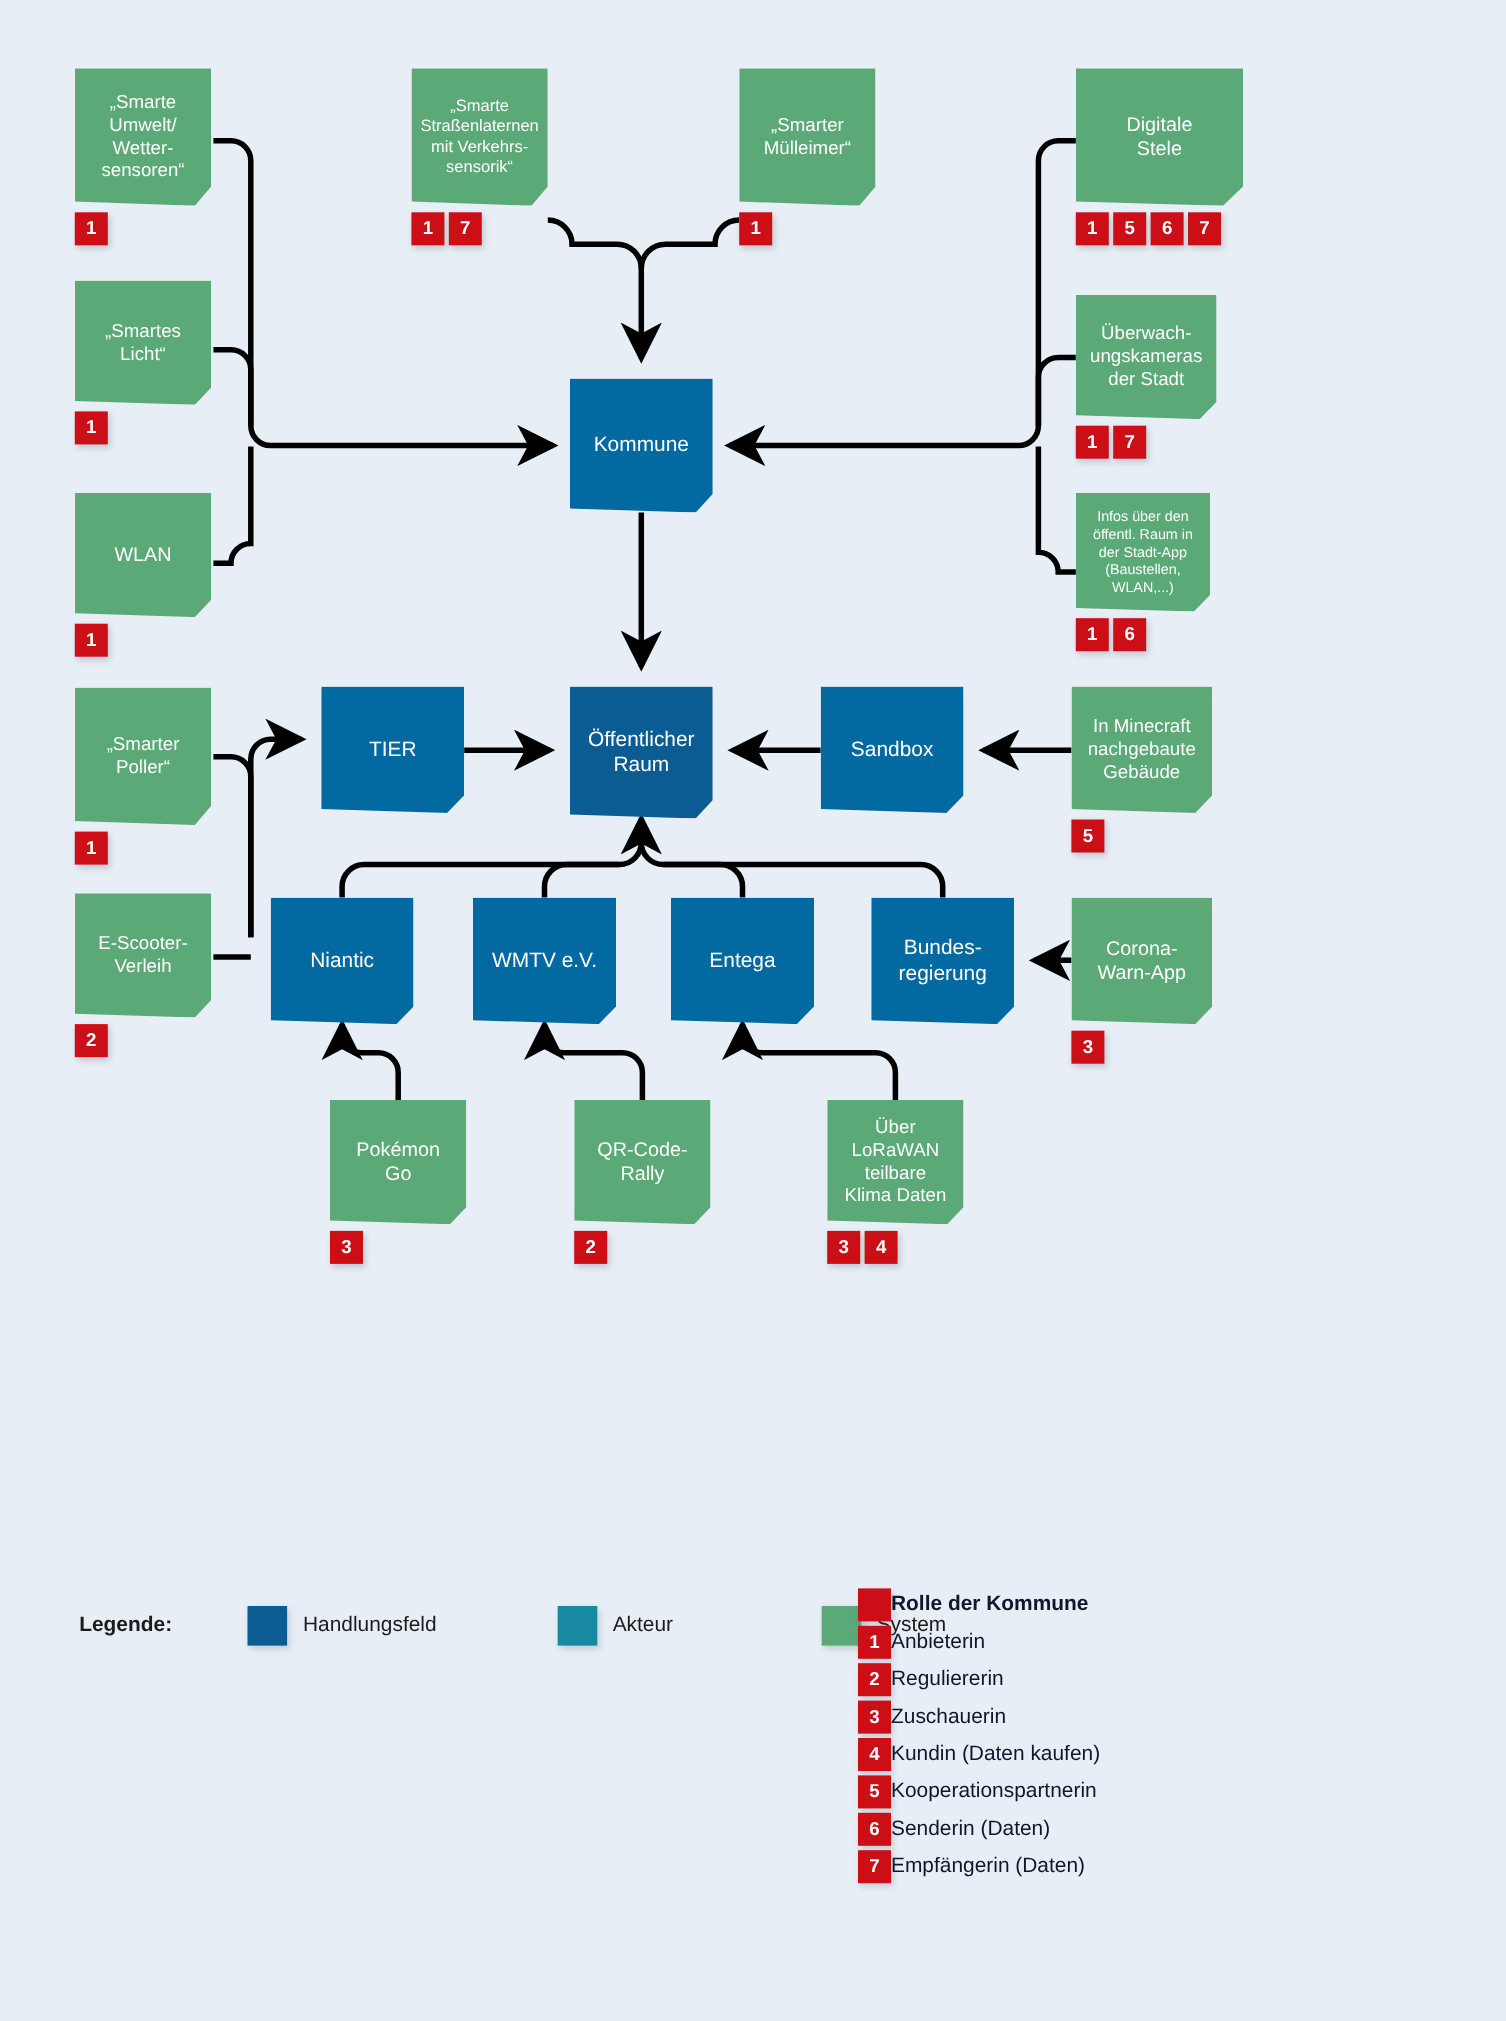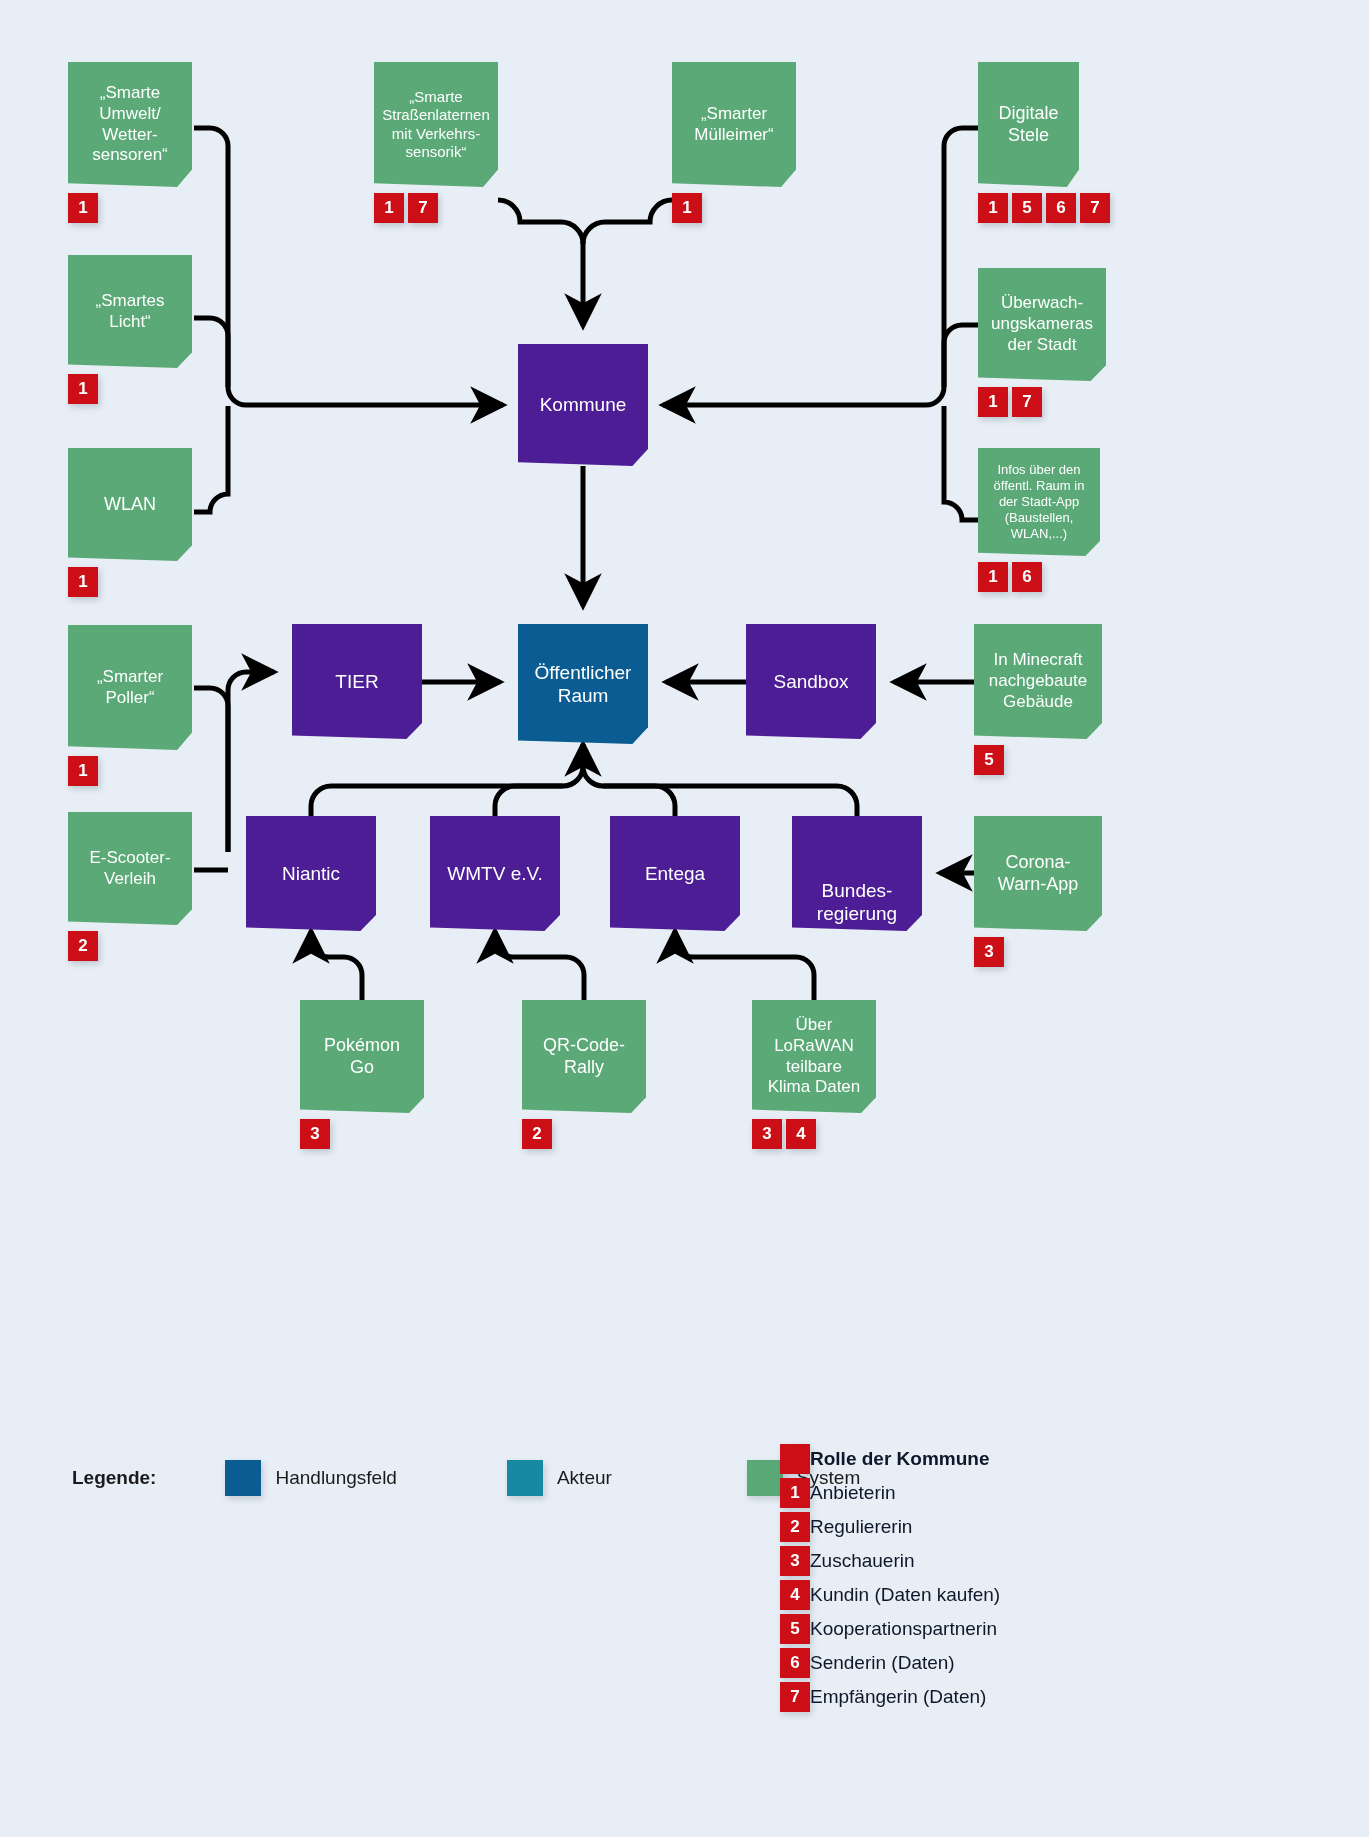--- a/index.html
+++ b/index.html
@@ -18,21 +18,21 @@
     box-sizing:border-box;
     display:flex;align-items:center;justify-content:center;
     text-align:center;
     color:#ffffff;
     line-height:1.22;
     padding:6px 8px;
     filter:drop-shadow(3px 5px 4px rgba(60,80,100,.28));
   }
   .node .lbl{display:block;width:100%;white-space:pre-line;}
   .sys   {background:#5aa976;}
-  .actor {background:#4c1d95;}
+  .actor {background:#0369a1;}
   .field {background:#0b5c93;}
 
   
   .node.curl{
     -webkit-clip-path: polygon(0 0,100% 0,100% 86%,88% 100%,0 97%);
             clip-path: polygon(0 0,100% 0,100% 86%,88% 100%,0 97%);
   }
 
   
   .badges{position:absolute;display:flex;gap:4px;}
@@ -160,21 +160,21 @@
         <span class="badge">1</span>
         <span class="badge">7</span>
       </div>
       <div class="node curl sys" style="left: 672px; top: 62px; width: 124px; height: 125px; font-size: 17px;">
         <span class="lbl">„Smarter
 Mülleimer“</span>
       </div>
       <div class="badges" style="left: 672px; top: 193px;">
         <span class="badge">1</span>
       </div>
-      <div class="node curl sys" style="left: 978px; top: 62px; width: 101px; height: 125px; font-size: 18px;">
+      <div class="node curl sys" style="left: 978px; top: 62px; width: 152px; height: 125px; font-size: 18px;">
         <span class="lbl">Digitale
 Stele</span>
       </div>
       <div class="badges" style="left: 978px; top: 193px;">
         <span class="badge">1</span>
         <span class="badge">5</span>
         <span class="badge">6</span>
         <span class="badge">7</span>
       </div>
       <div class="node curl sys" style="left: 978px; top: 268px; width: 128px; height: 113px; font-size: 17px;">
@@ -220,21 +220,21 @@
       </div>
       <div class="node curl actor" style="left: 246px; top: 816px; width: 130px; height: 115px; font-size: 19px;">
         <span class="lbl">Niantic</span>
       </div>
       <div class="node curl actor" style="left: 430px; top: 816px; width: 130px; height: 115px; font-size: 19px;">
         <span class="lbl">WMTV e.V.</span>
       </div>
       <div class="node curl actor" style="left: 610px; top: 816px; width: 130px; height: 115px; font-size: 19px;">
         <span class="lbl">Entega</span>
       </div>
-      <div class="node curl actor" style="left: 792px; top: 816px; width: 130px; height: 115px; font-size: 19px; align-items: flex-end;">
+      <div class="node curl actor" style="left: 792px; top: 816px; width: 130px; height: 115px; font-size: 19px;">
         <span class="lbl">Bundes-
 regierung</span>
       </div>
       <div class="node curl sys" style="left: 974px; top: 816px; width: 128px; height: 115px; font-size: 18px;">
         <span class="lbl">Corona-
 Warn-App</span>
       </div>
       <div class="badges" style="left: 974px; top: 937px;">
         <span class="badge">3</span>
       </div>

